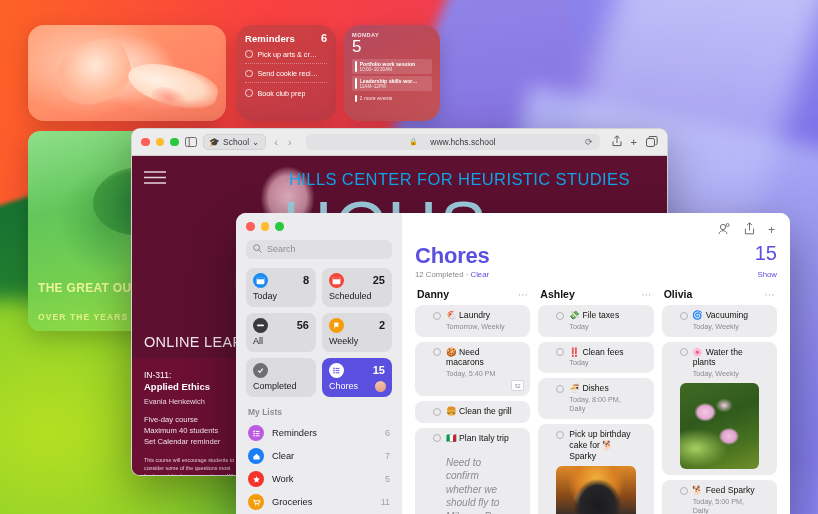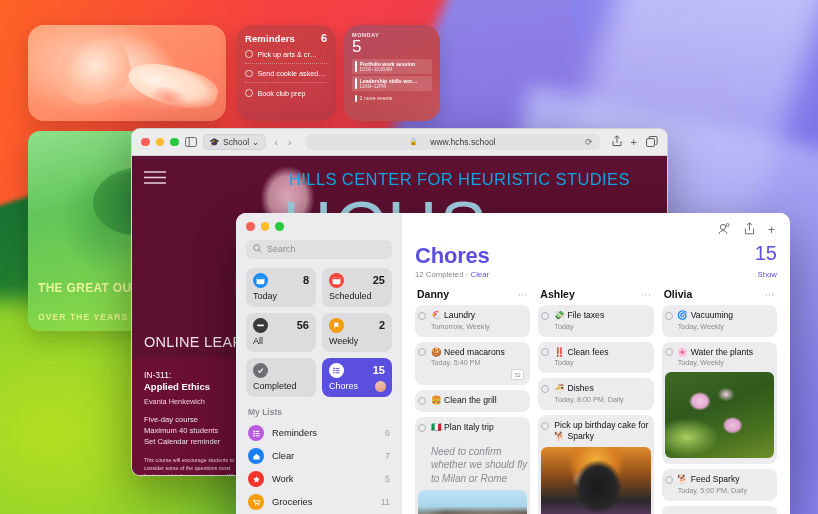--- a/index.html
+++ b/index.html
@@ -214,21 +214,21 @@
   .rm-sub { display:flex; justify-content:space-between; align-items:center; margin-top:1px; }
   .rm-subl { font-size:7.8px; color:#88888d; }
   .rm-subl b { color:#5b4fe0; font-weight:400; }
   .rm-show { font-size:7.8px; color:#5b4fe0; }
   .cols { display:flex; gap:8px; margin-top:9px; }
   .col { flex:1; min-width:0; }
   .col-head { display:flex; justify-content:space-between; align-items:center;
     padding:0 2px 5px; }
   .col-name { font-size:10.5px; font-weight:700; color:#111; }
   .col-dots { font-size:10px; color:#b0b0b5; letter-spacing:.5px; }
-  .task { background:#ececee; border-radius:8px; padding:5px 3px 6px; margin-bottom:5px;
+  .task { background:#ececee; border-radius:8px; padding:5px 18px 6px; margin-bottom:5px;
     position:relative; }
   .task-top { display:flex; gap:5px; align-items:flex-start; }
   .tcirc { width:8px; height:8px; border-radius:50%; border:1px solid #b4b4b9;
     flex:none; margin-top:1.5px; }
   .ttitle { font-size:8.6px; color:#111; line-height:1.25; }
   .tsub { font-size:7.2px; color:#8b8b90; margin-left:13px; margin-top:1px; }
   .tnote { font-size:10px; color:#8b8b90; margin-left:13px; margin-top:12px; line-height:1.35;font-style:italic; }
   .tbadge { position:absolute; right:6px; bottom:5px; width:13px; height:11px;
     border-radius:2px; background:#fff; border:.5px solid #d6d6da;
     display:flex; align-items:center; justify-content:center;
@@ -275,21 +275,21 @@
     <div class="w-head">
       <span class="w-title">Reminders</span>
       <span class="w-count">6</span>
     </div>
     <div class="rw-row">
       <span class="rw-circle"></span>
       <span class="rw-text">Pick up arts &amp; cr…</span>
     </div>
     <div class="rw-row">
       <span class="rw-circle"></span>
-      <span class="rw-text">Send cookie asked…</span>
+      <span class="rw-text">Send cookie reci…</span>
     </div>
     <div class="rw-row">
       <span class="rw-circle"></span>
       <span class="rw-text">Book club prep</span>
     </div>
   </div>
 
   <div class="widget" id="calendar-widget">
     <div class="cw-day">MONDAY</div>
     <div class="cw-num">5</div>

